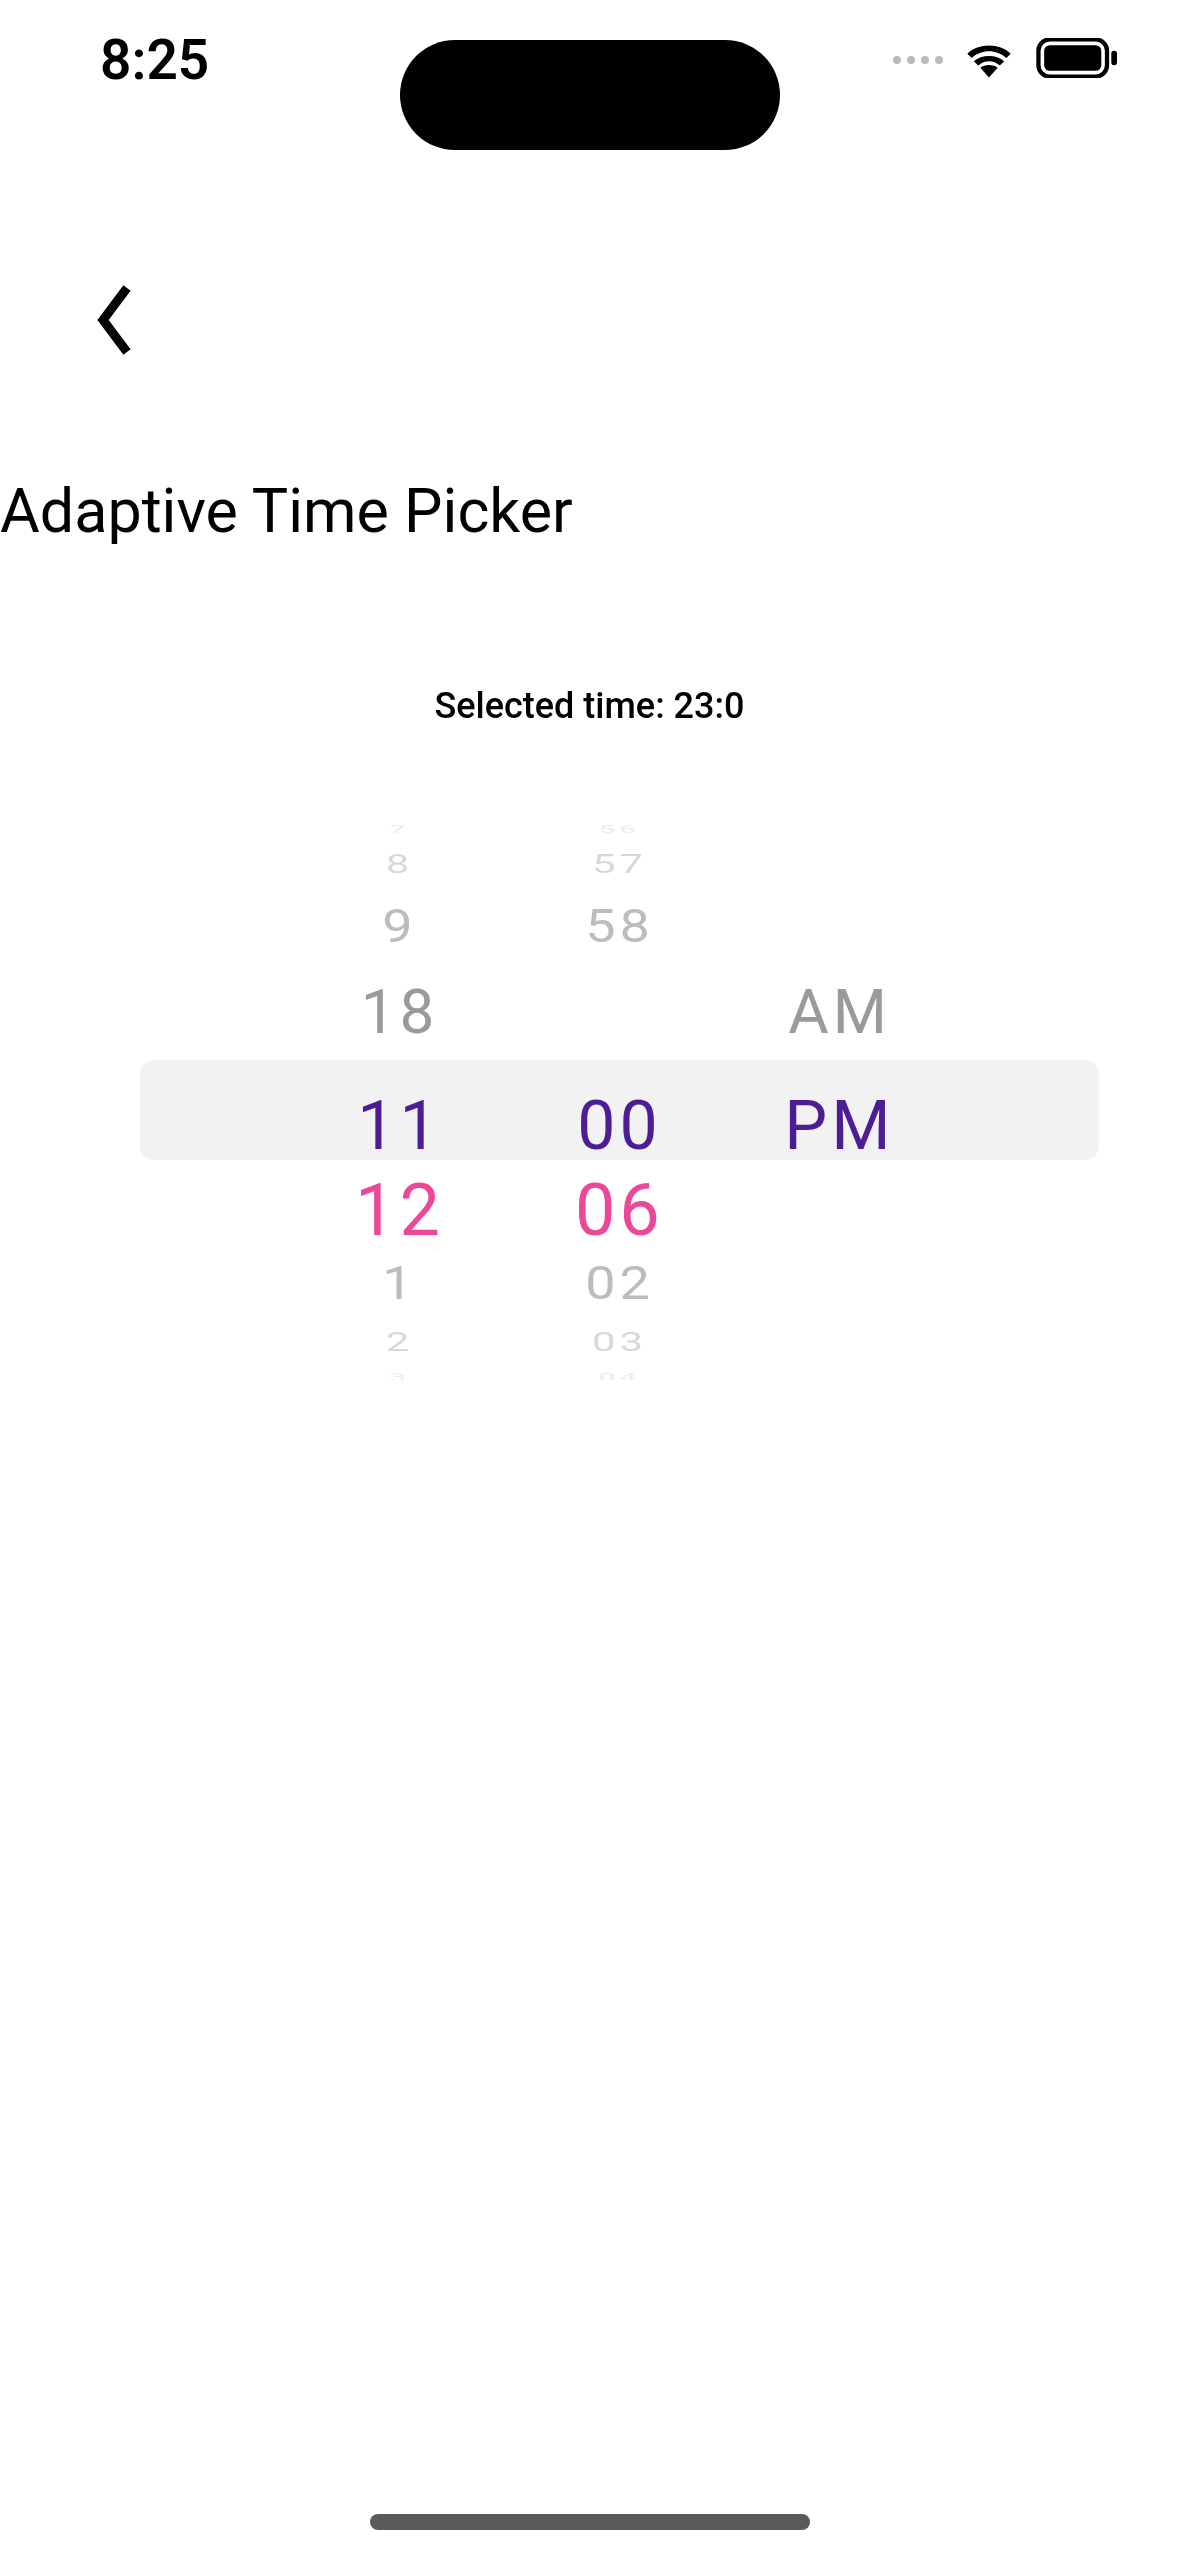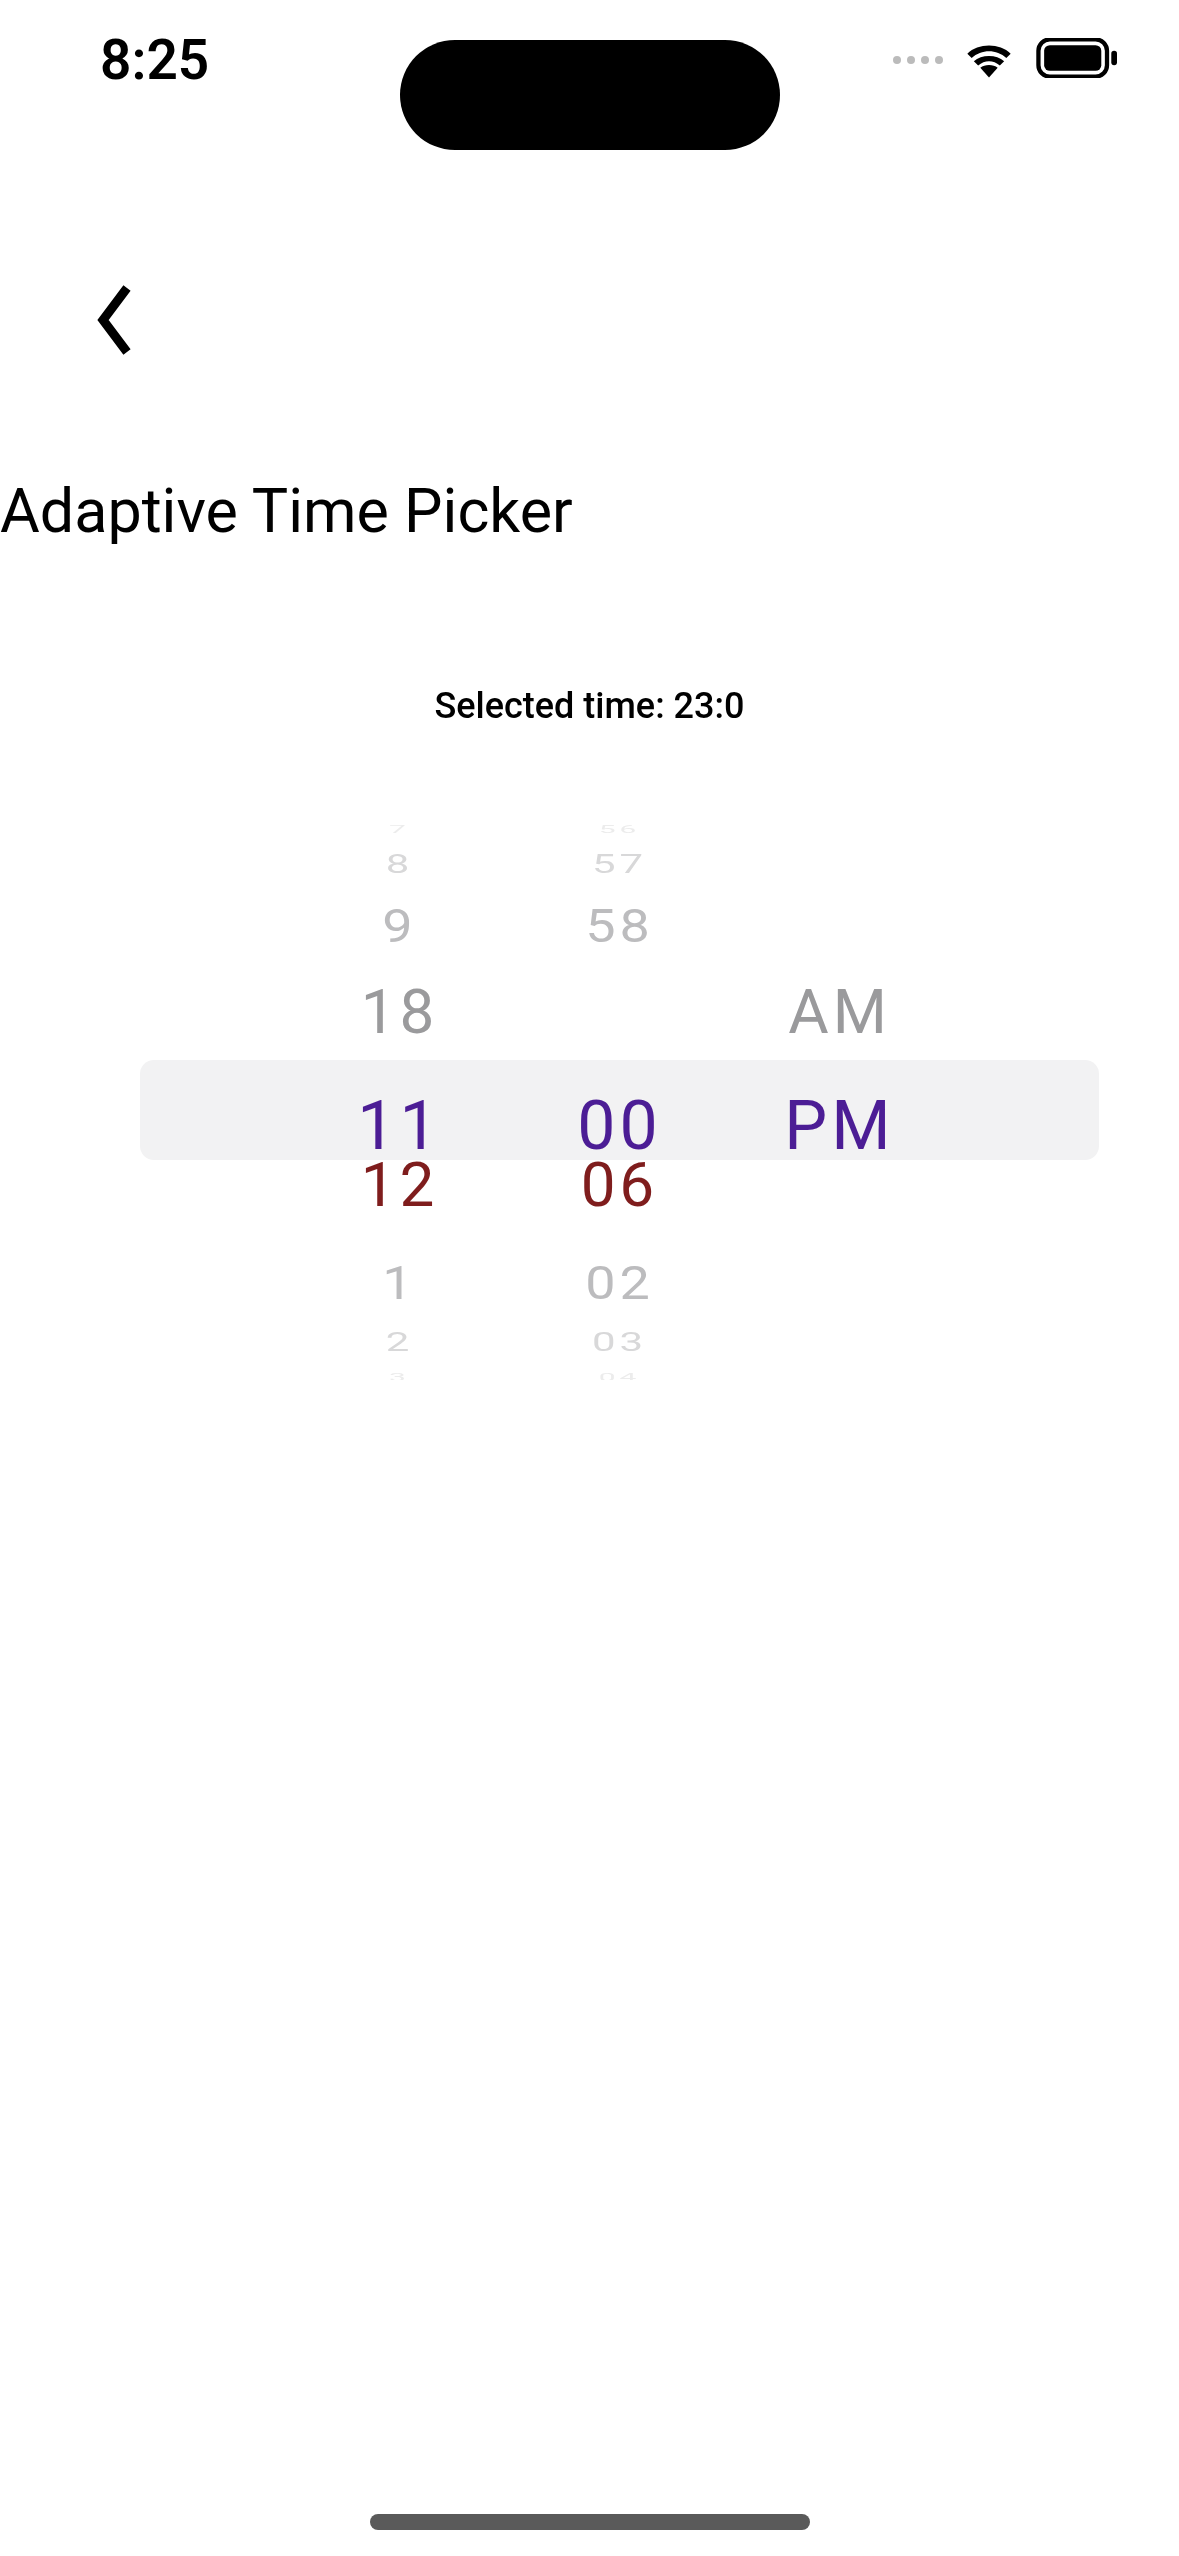--- a/index.html
+++ b/index.html
@@ -147,23 +147,23 @@
       font-weight: 400;
       color: #4c1d95;
       margin-top: 16px;
     }
     .picker-item.near1-above {
       top: 155px;
       font-size: 62px;
       color: #9a9a9c;
     }
     .picker-item.near1-below {
-      top: 328px;
-      font-size: 62px;
-      color: #7f1d1d;
+      top: 348px;
+      font-size: 72px;
+      color: #ec4899;
     }
     .picker-item.near2-above {
       top: 75px;
       font-size: 54px;
       color: #bcbcbe;
       transform: scaleY(0.85);
     }
     .picker-item.near2-below {
       top: 432px;
       font-size: 54px;

